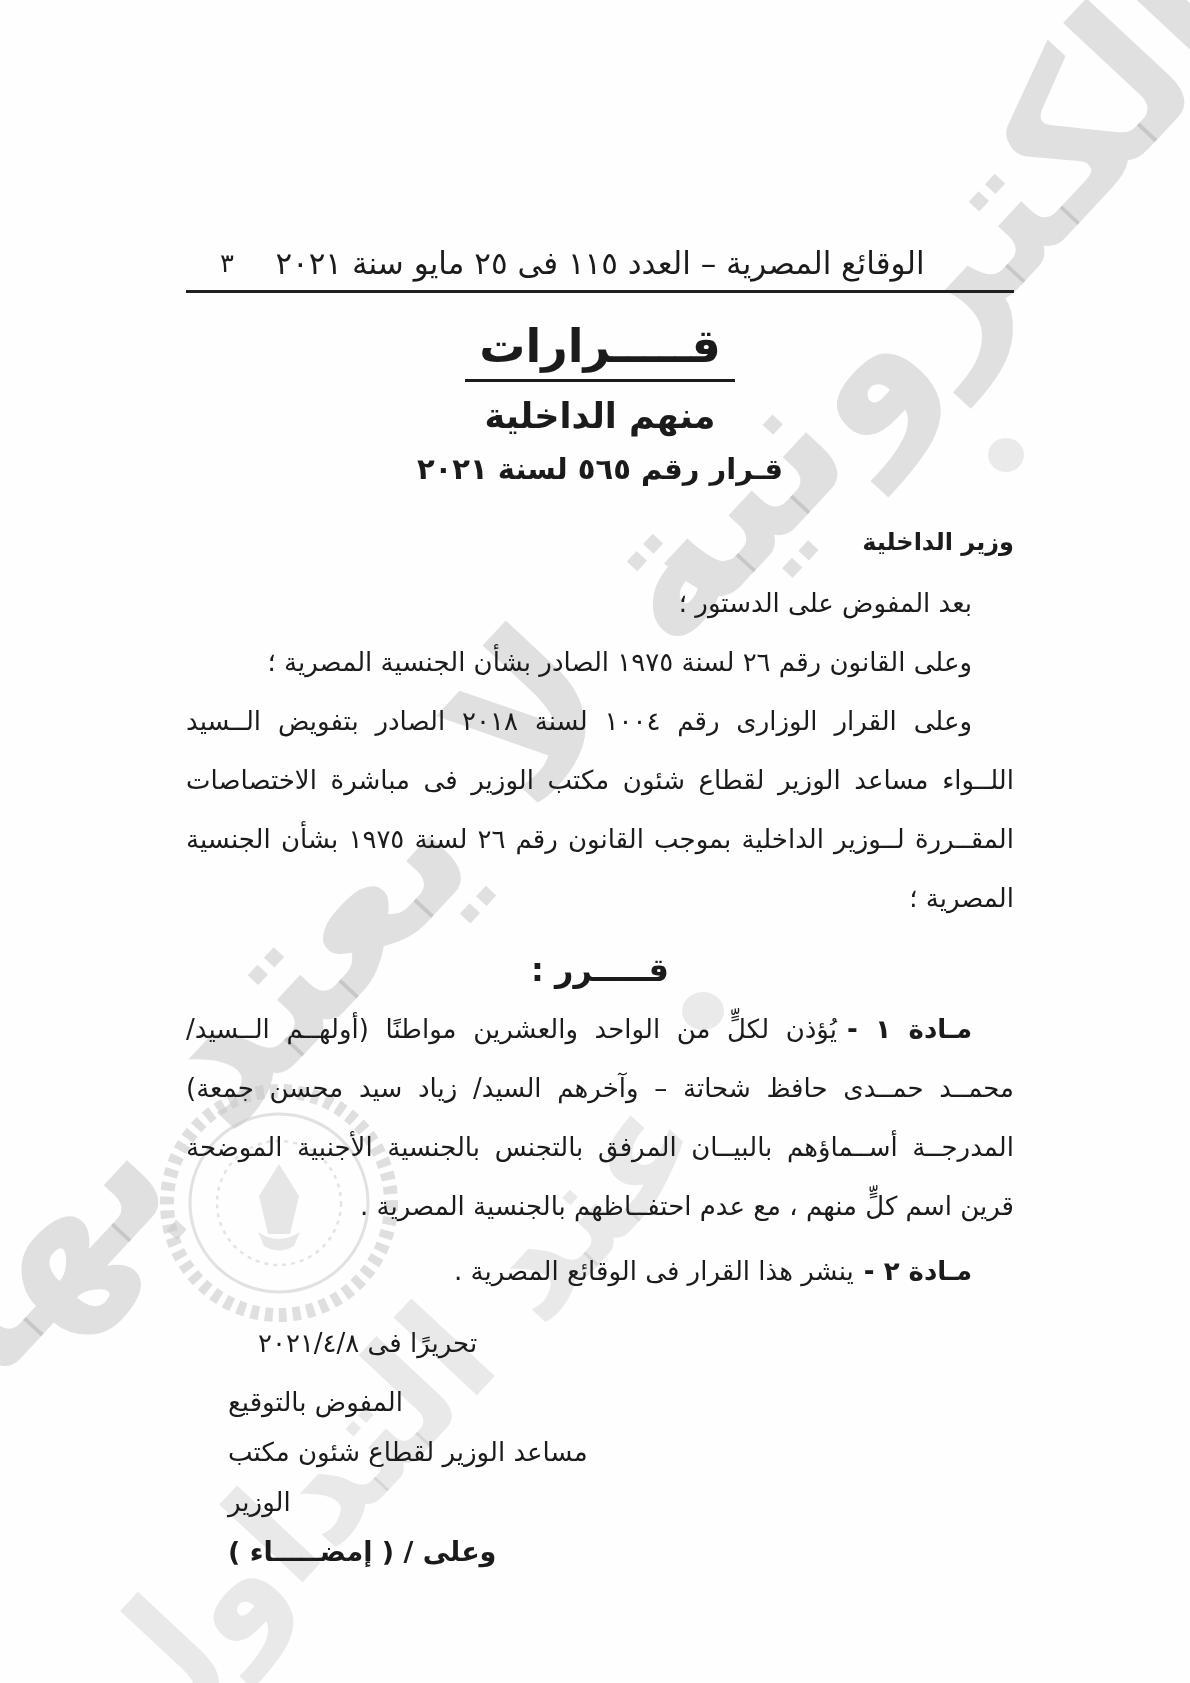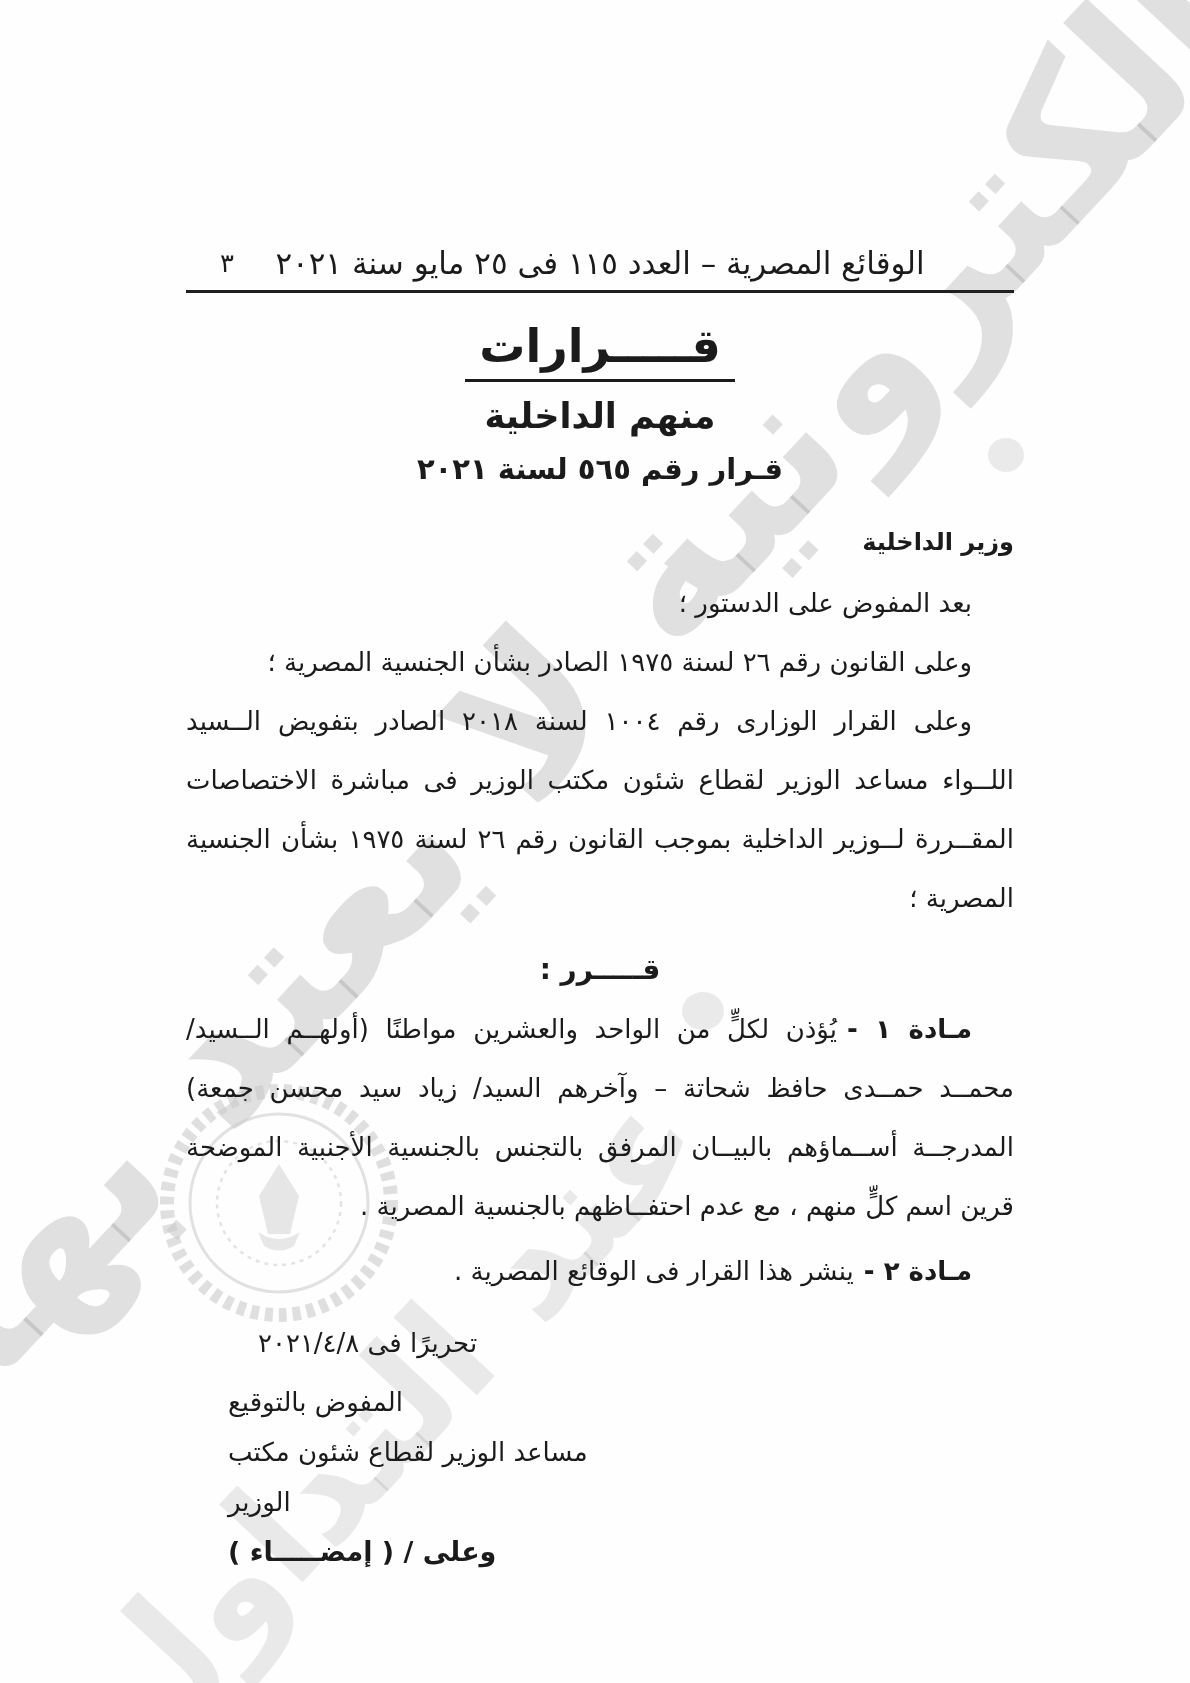--- a/index.html
+++ b/index.html
@@ -77,21 +77,21 @@
   .body-par{
     font-size:26px;
     line-height:59px;
     text-align:justify;
     text-indent:42px;
   }
   .first-par{margin-top:18px;}
   .decided-heading{
     text-align:center;
     margin-top:18px;
-    font-size:28px;font-weight:bold;
+    font-size:32px;font-weight:bold;
     line-height:48px;
   }
   .article{margin-top:6px;}
   .article-label{margin-left:10px;white-space:nowrap;}
   .date-line{
     margin-top:22px;
     text-align:left;
     padding-left:72px;
     font-size:26px;
     line-height:40px;

